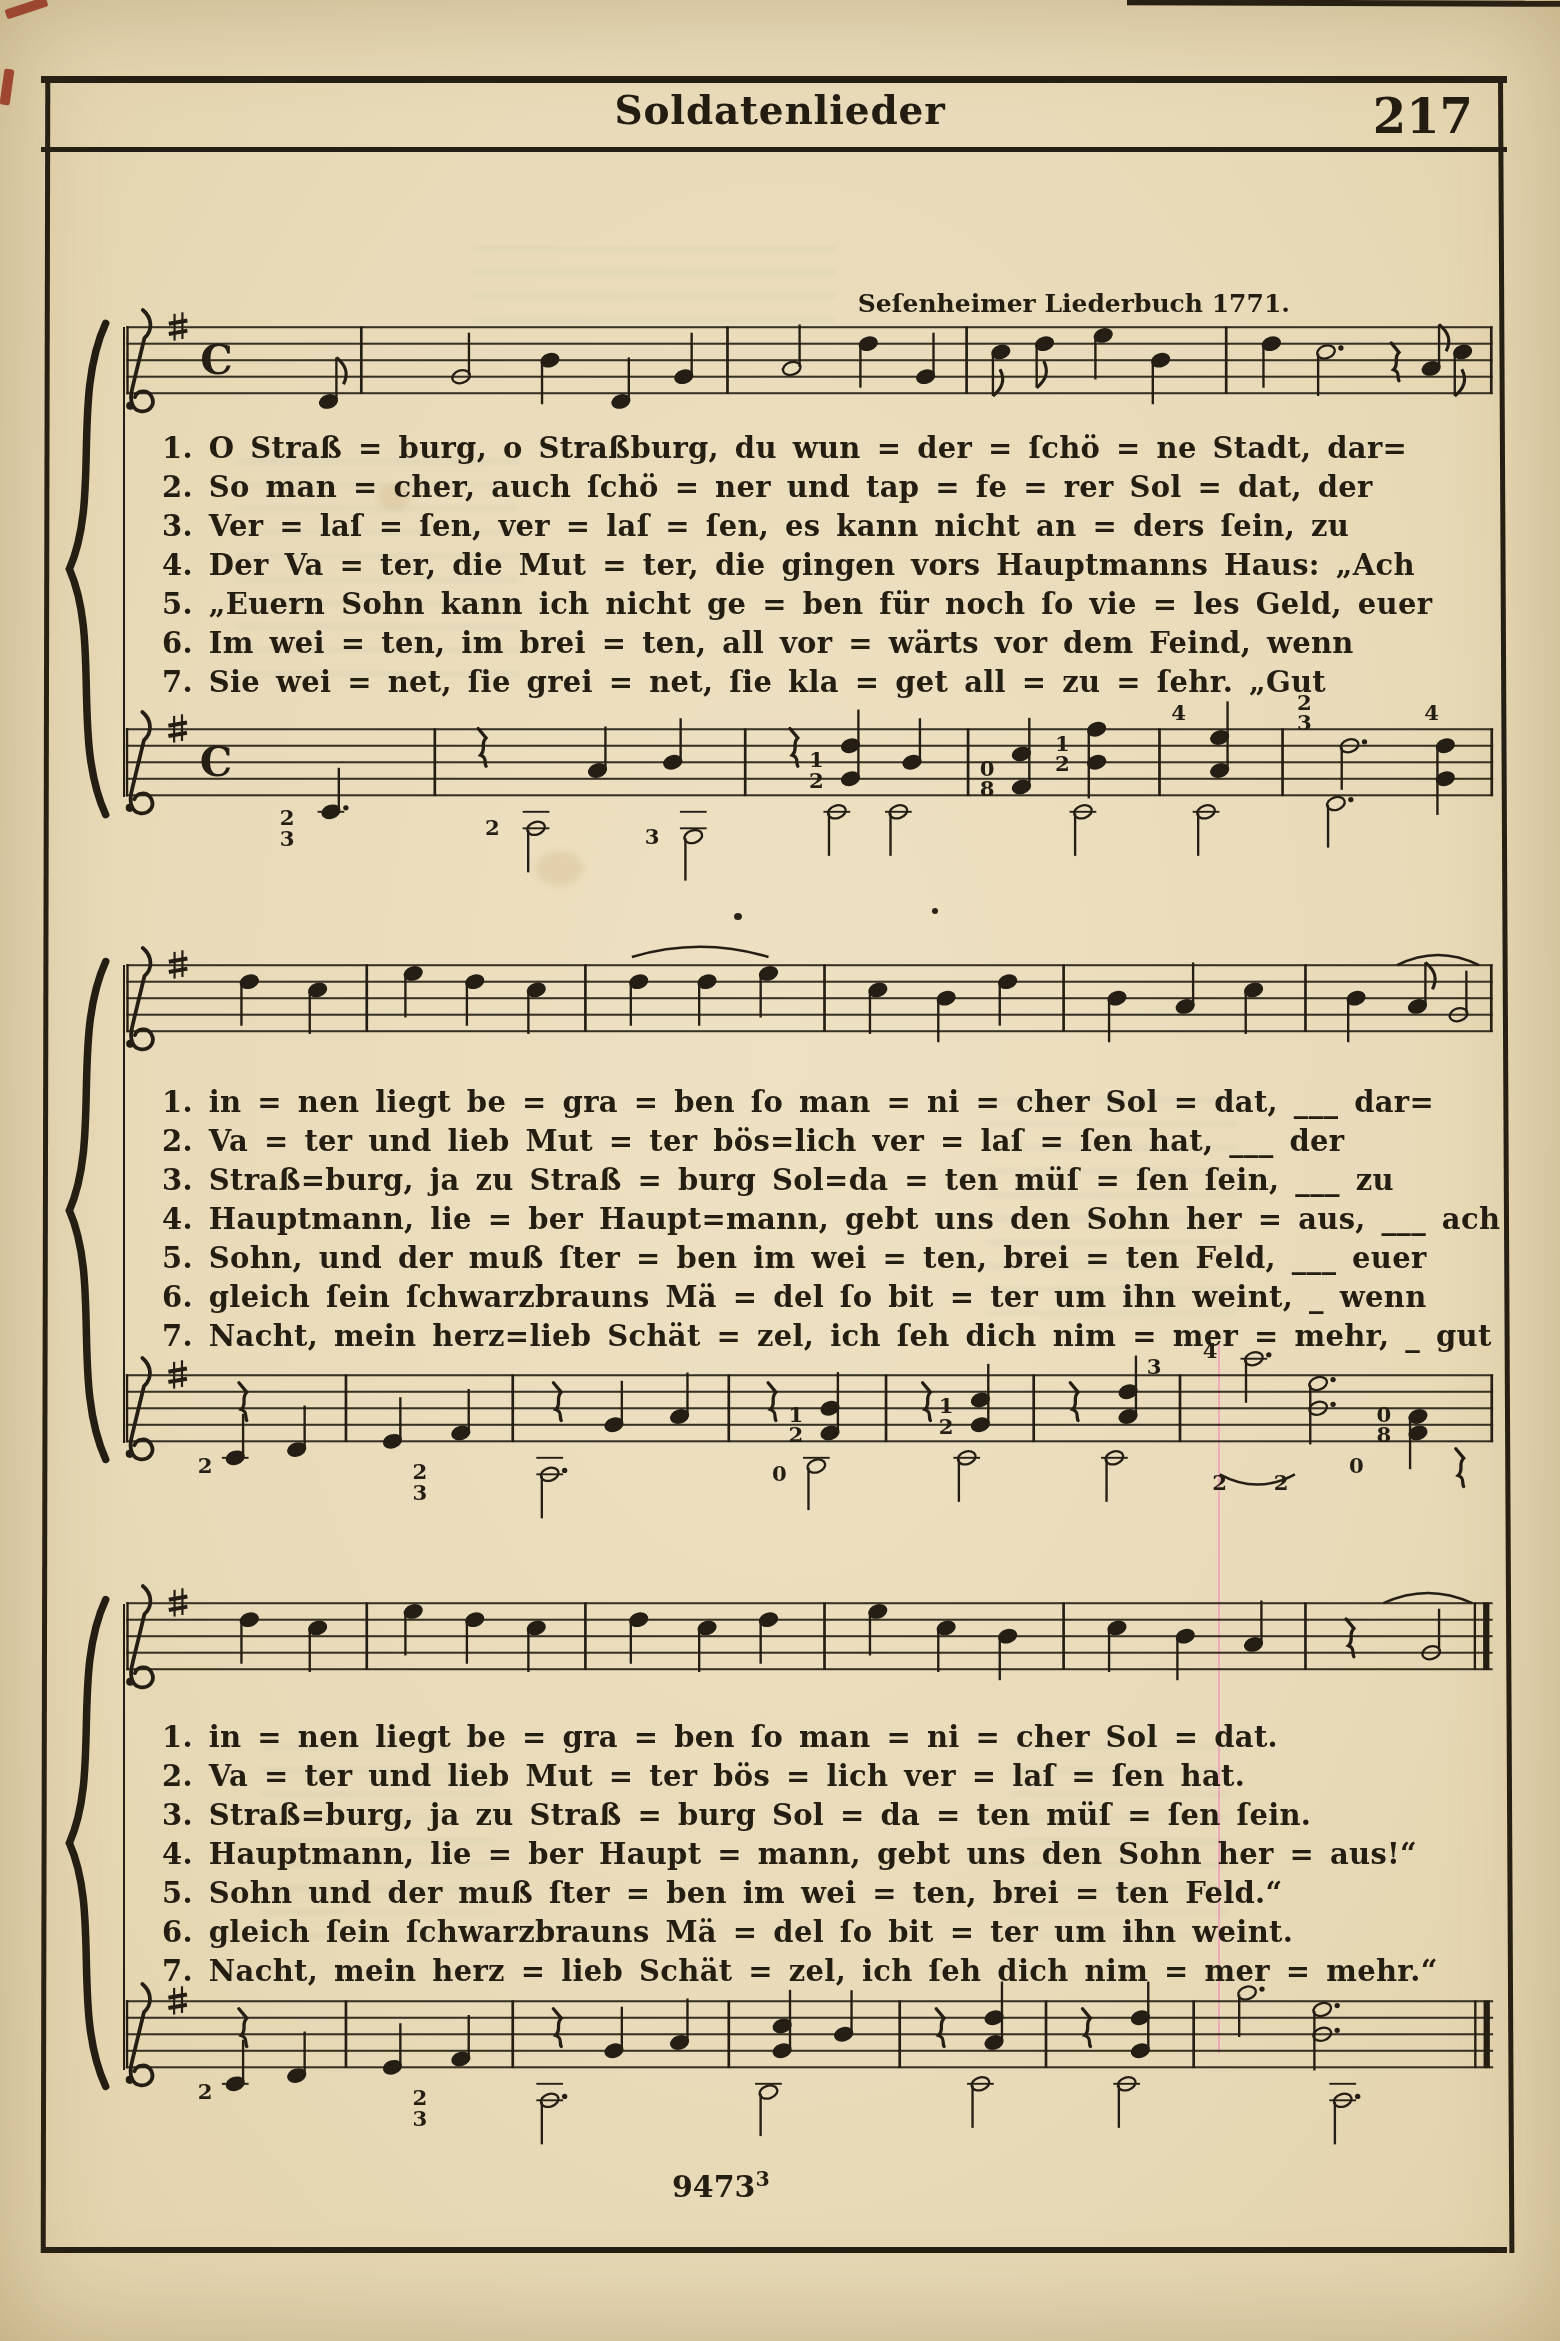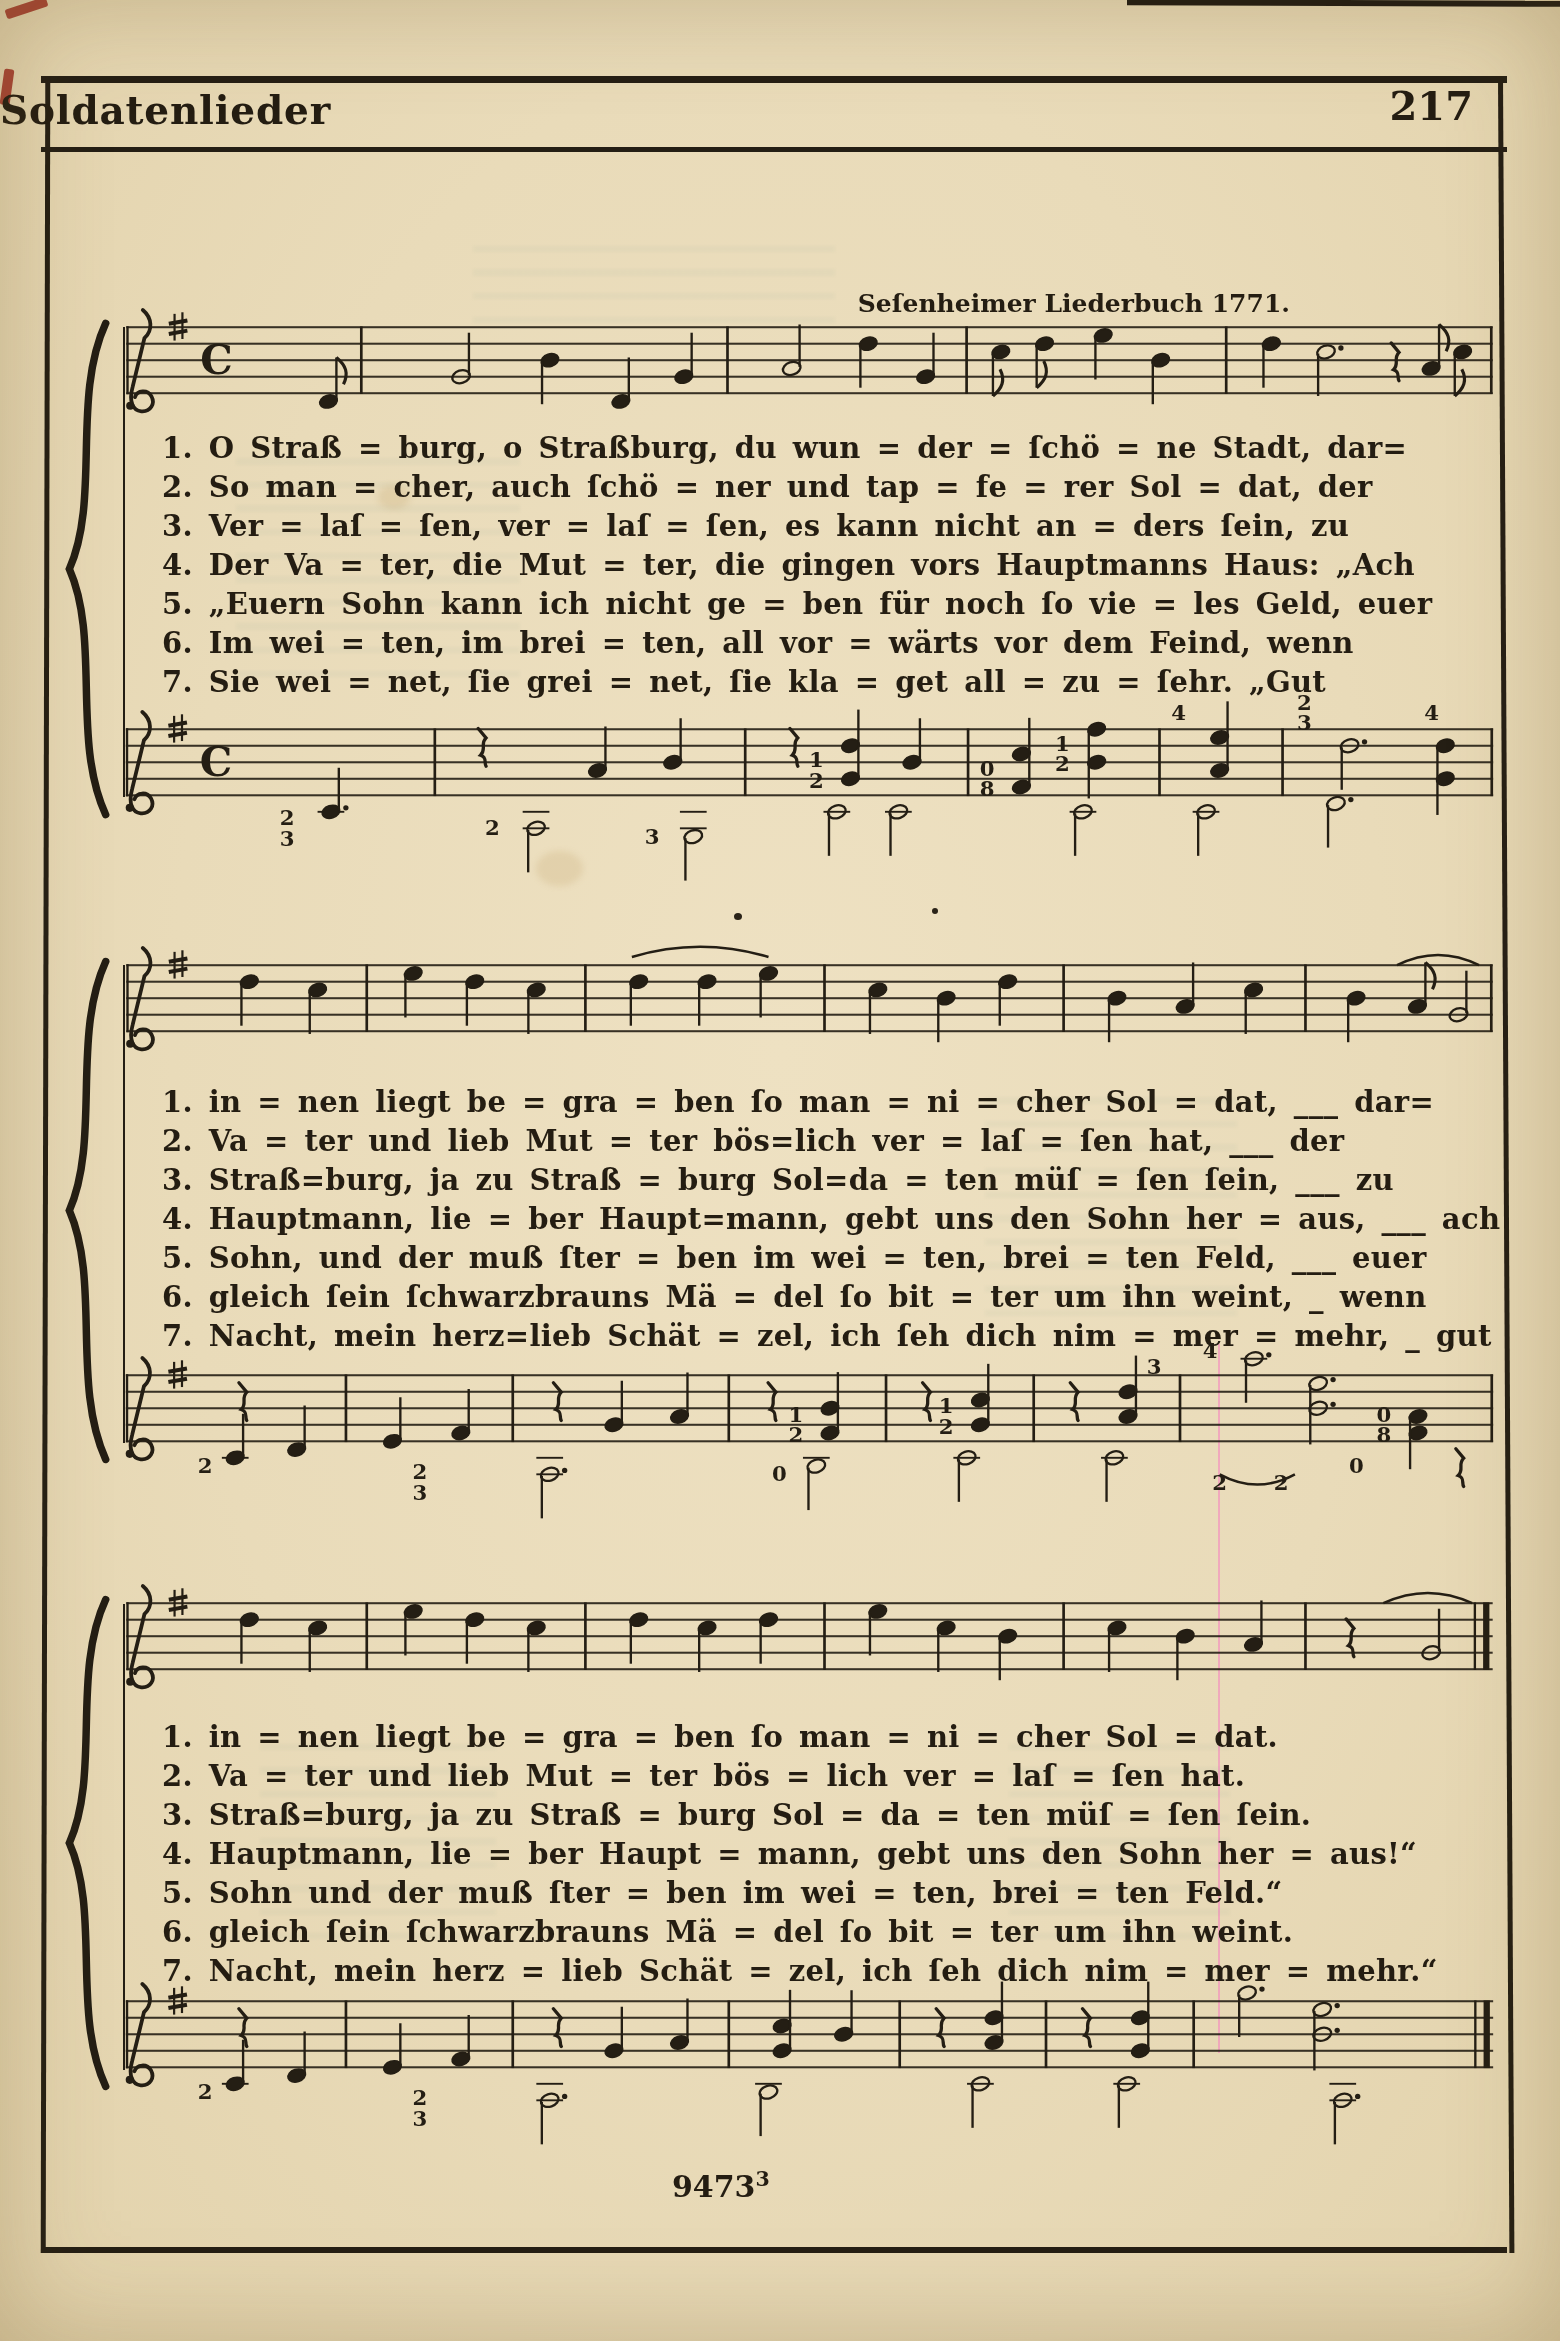--- a/index.html
+++ b/index.html
@@ -2,23 +2,23 @@
 <html style="font-size:12.6px"><head>
 <meta charset="utf-8">
 <style>
   html,body{margin:0;padding:0;}
   body{width:1560px;height:2342px;position:relative;overflow:hidden;
        background:#e9dcbc;font-family:"DejaVu Serif",serif;}
   .page{position:absolute;inset:0;
         background:radial-gradient(ellipse at 50% 45%, #eee1c2 0%, #e9dbb9 55%, #e2d2ab 100%);}
   .vignette{position:absolute;inset:0;box-shadow:inset 0 0 110px rgba(110,82,34,.30);pointer-events:none;}
   .rule{position:absolute;background:#241e14;}
-  .hdr-title{position:absolute;left:0;right:0;top:87px;
+  .hdr-title{position:absolute;left:0;right:0;top:87px;text-align:center;
              font-size:39px;font-weight:700;color:#241d12;letter-spacing:0.8px;}
-  .hdr-num{position:absolute;right:87px;top:82px;font-size:40px;font-weight:700;color:#241d12;}
+  .hdr-num{position:absolute;right:87px;top:88px;font-size:48px;font-weight:700;color:#241d12;}
   .attribution{position:absolute;right:270px;top:270px;font-size:25px;font-weight:700;color:#241d12;margin-top:19px;}
   .verses{position:absolute;left:162px;color:#241d12;}
   .vline{display:block;height:39px;line-height:39px;font-size:29px;font-weight:700;
          letter-spacing:0.3px;word-spacing:5.5px;white-space:nowrap;
          text-align:justify;text-align-last:justify;-moz-text-align-last:justify;}
   .stave{position:absolute;left:110px;}
   .sysline{position:absolute;left:123px;width:2.4px;background:#241e14;}
   .brace{position:absolute;left:60px;}
   .footer{position:absolute;left:672px;top:2167px;font-size:30px;font-weight:700;color:#241d12;}
   .footer .sup{font-size:20.5px;vertical-align:super;}

